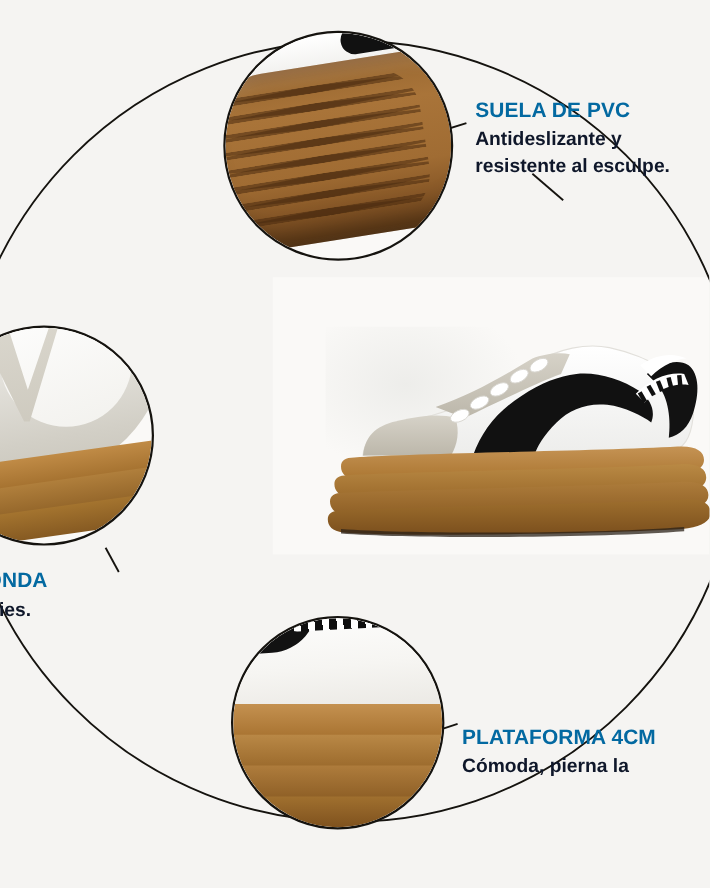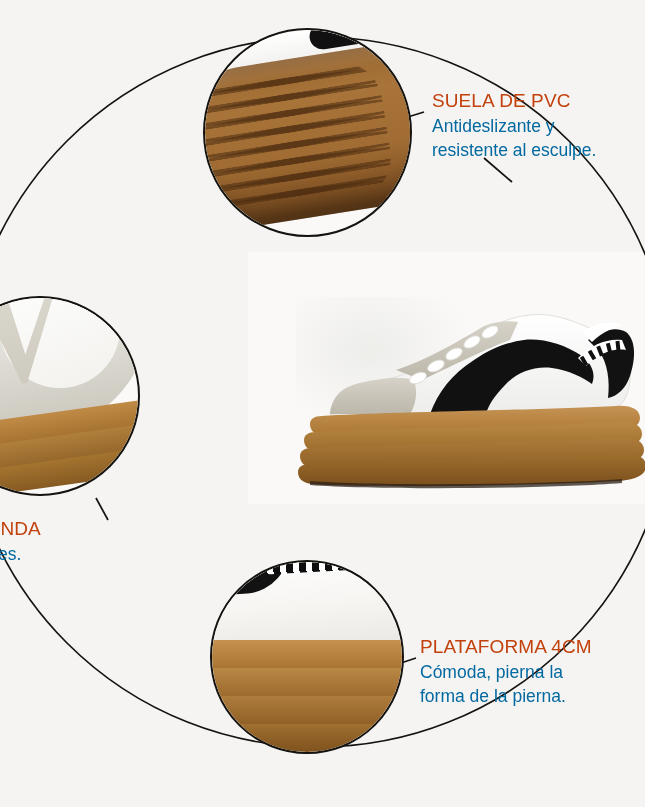--- a/index.html
+++ b/index.html
@@ -102,30 +102,30 @@
   .pg2{top:106px;background:linear-gradient(180deg,#b98846,#9b6a2c);}
   .pg3{top:134px;background:linear-gradient(180deg,#ae7c3c,#8e5f26);}
   .pg4{top:162px;background:linear-gradient(180deg,#a0702f,#7d501d);}
 
   
   .shoe{position:absolute;left:296px;top:296px;width:350px;height:200px;}
 
   
   .feat{position:absolute;}
   .feat h3{
-    margin:0 0 3px 0;font-size:19px;font-weight:400;letter-spacing:.1px;
-    color:#c2410c;line-height:1.18;white-space:nowrap;
+    margin:0 0 3px 0;font-size:19px;font-weight:700;letter-spacing:.1px;
+    color:#0369a1;line-height:1.18;white-space:nowrap;
   }
   .feat p{
-    margin:0;font-size:17.5px;font-weight:400;color:#0369a1;
+    margin:0;font-size:17.5px;font-weight:700;color:#0f172a;
     line-height:1.35;white-space:nowrap;
   }
   .f-top{left:432px;top:90px;}
   .f-left{left:-72px;top:518px;}
-  .f-bot{left:420px;top:636px;}
+  .f-bot{left:420px;top:660px;}
 </style>
 </head>
 <body>
 
 <div class="stage">
 
   <div class="photo-backdrop"></div>
 
   <svg class="arc-layer" width="645" height="807" viewBox="0 0 645 807">
     <circle cx="318" cy="392" r="355" fill="none" stroke="#15130f" stroke-width="1.7"></circle>
@@ -276,16 +276,15 @@
   </div>
 
   <div class="feat f-left">
     <h3>A REDONDA</h3>
     <p>eta los pies.</p>
   </div>
 
   <div class="feat f-bot">
     <h3>PLATAFORMA 4CM</h3>
     <p>Cómoda, pierna la</p>
-    <p>forma de la pierna.</p>
   </div>
 
 </div>
 
 </body></html>

